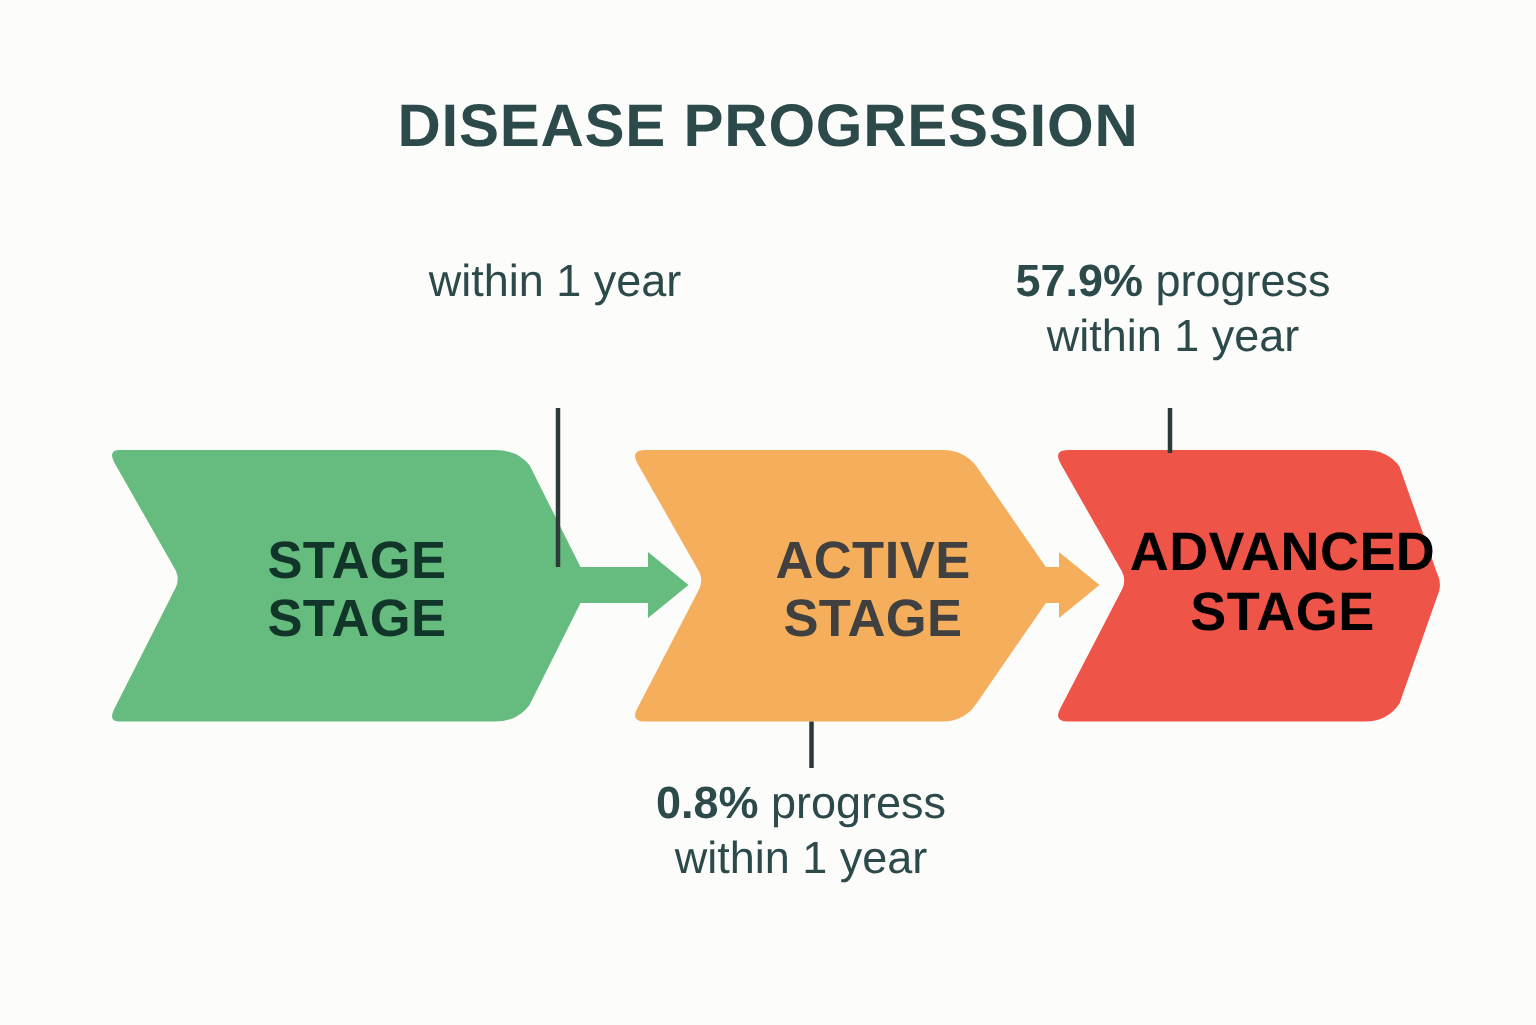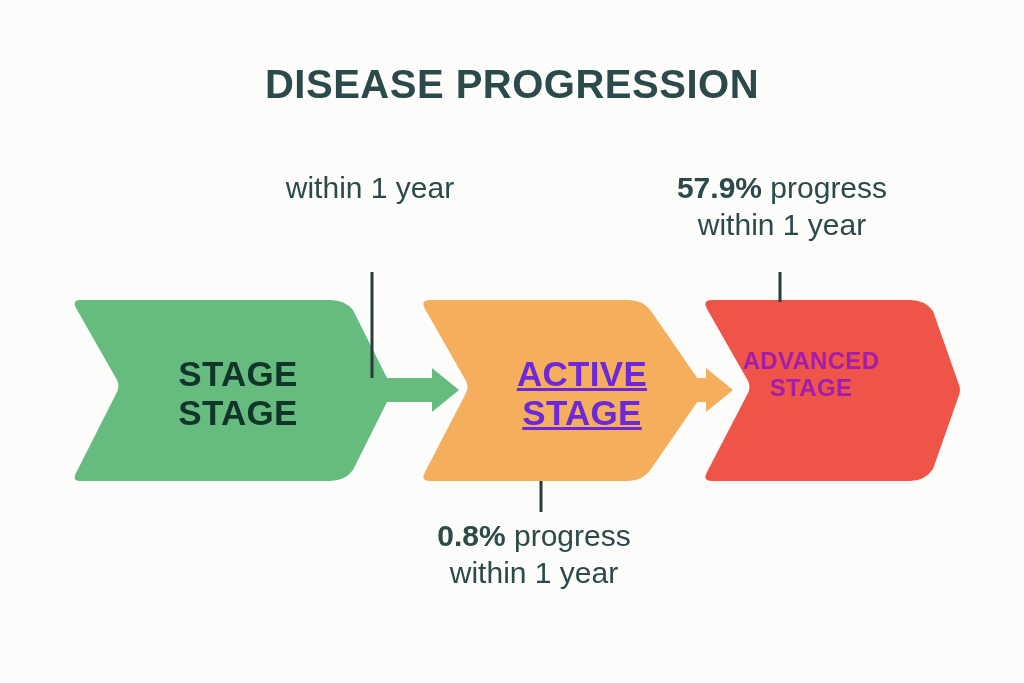--- a/index.html
+++ b/index.html
@@ -44,22 +44,22 @@
     text-align: center;
     font-size: 35px;
     font-weight: bold;
     line-height: 1.12;
     letter-spacing: 0.3px;
     pointer-events: none;
   }
   .stage-label .ln { display: block; white-space: nowrap; }
 
   #stage-label-early    { left: 118px; top: 354px; width: 240px; color: #12352A; }
-  #stage-label-active   { left: 462px; top: 354px; width: 240px; color: #6d28d9; text-decoration: underline; }
-  #stage-label-advanced { left: 686px; top: 348px; width: 250px; color: #a21caf; font-size: 24px; }
+  #stage-label-active   { left: 462px; top: 354px; width: 240px; color: #404040; }
+  #stage-label-advanced { left: 730px; top: 348px; width: 250px; color: #000000; font-size: 36px; }
 
   
   .callout {
     position: absolute;
     text-align: center;
     color: #2C4A4A;
     line-height: 1.22;
     font-size: 30px;
   }
   .callout .line1 { display: block; white-space: nowrap; }

